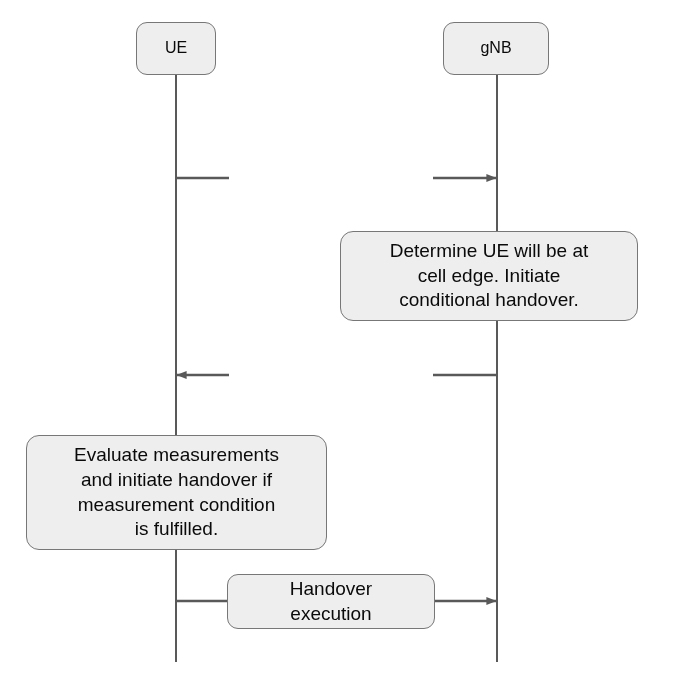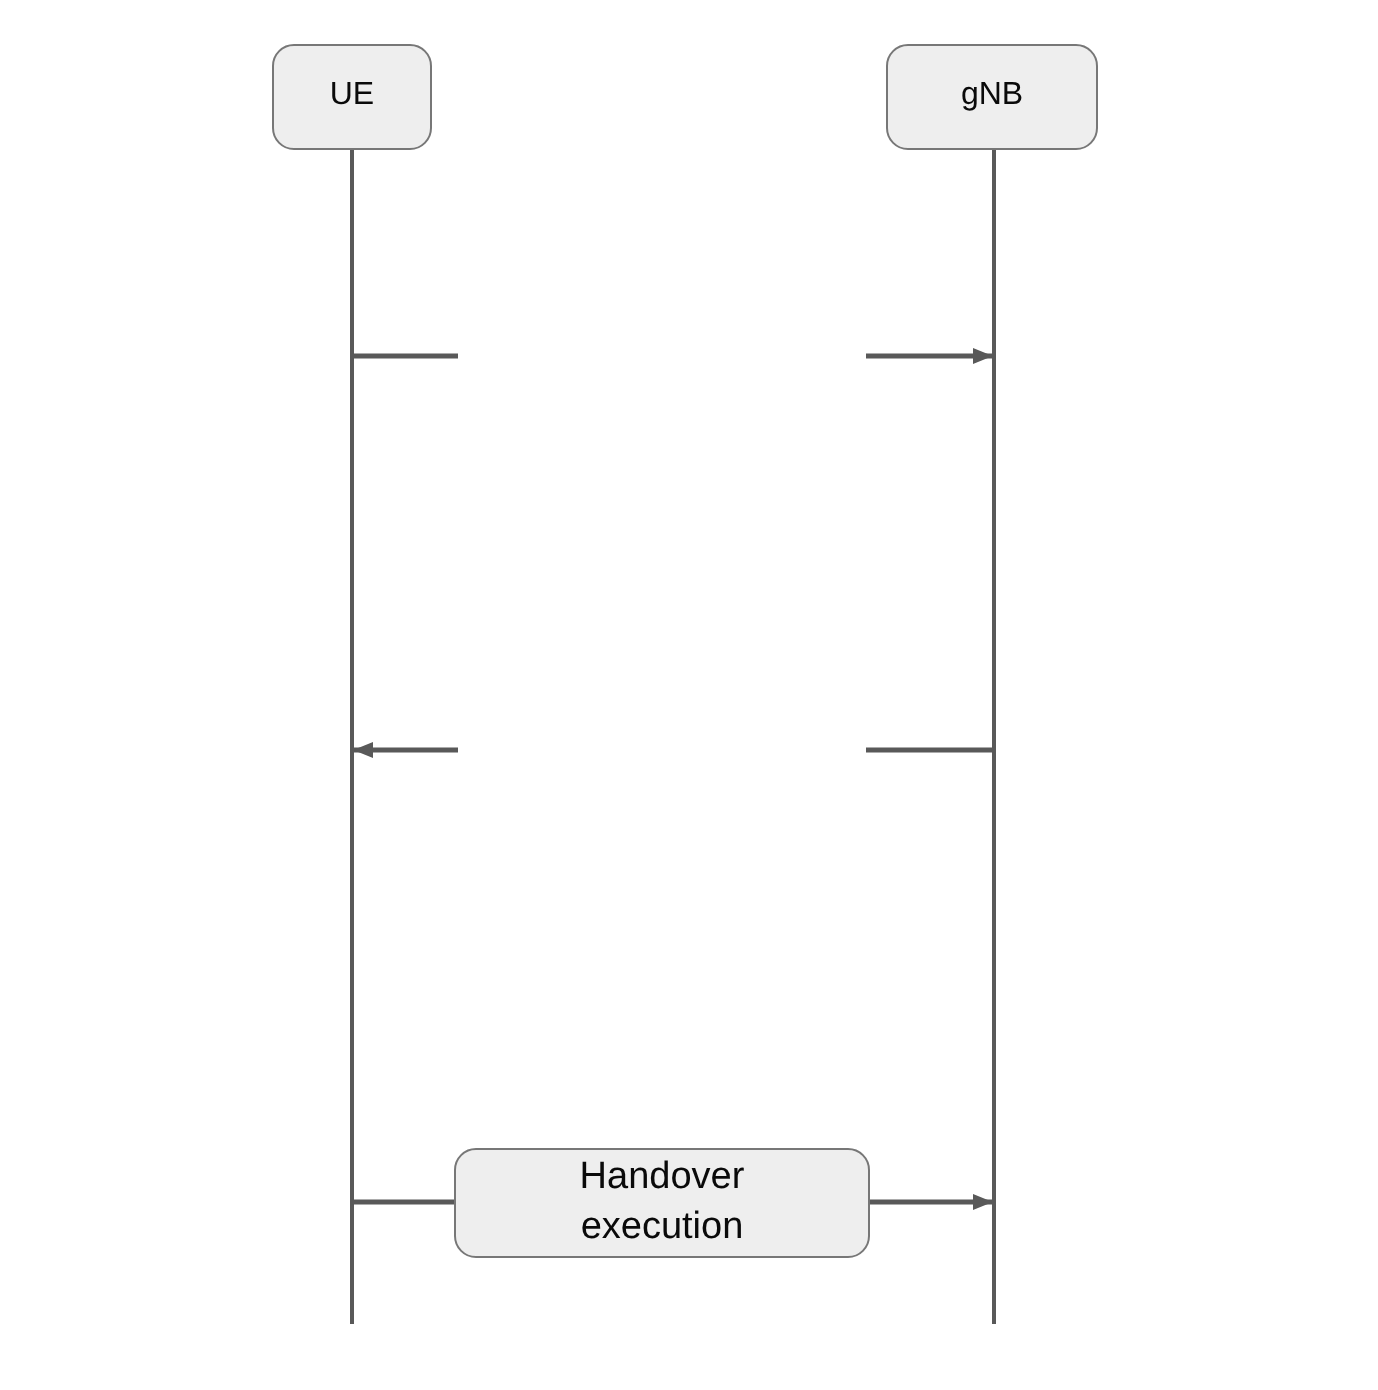--- a/index.html
+++ b/index.html
@@ -82,15 +82,22 @@
 
   <div class="node actor" style="left:136px; top:22px; width:80px; height:53px;">UE</div>
 
   <div class="node actor" style="left:443px; top:22px; width:106px; height:53px;">gNB</div>
 
 
 
   <div class="node msgbox" style="left:227px; top:574px; width:208px; height:55px;">Handover
 execution</div>
 
+  <div class="node notebox" style="left:340px; top:231px; width:298px; height:90px;">Determine UE will be at
+cell edge. Initiate
+conditional handover.</div>
 
+  <div class="node notebox" style="left:26px; top:435px; width:301px; height:115px;">Evaluate measurements
+and initiate handover if
+measurement condition
+is fulfilled.</div>
 
 </div>
 
 </body></html>

